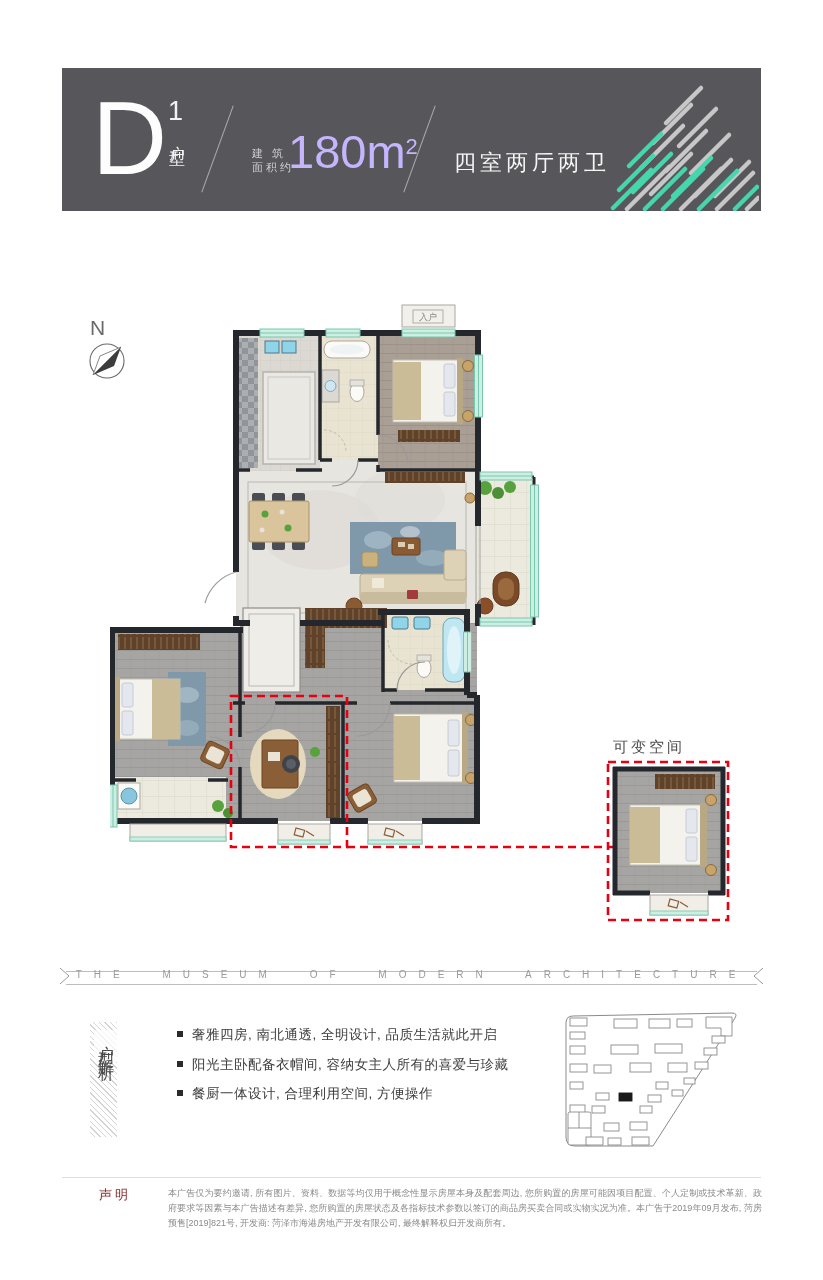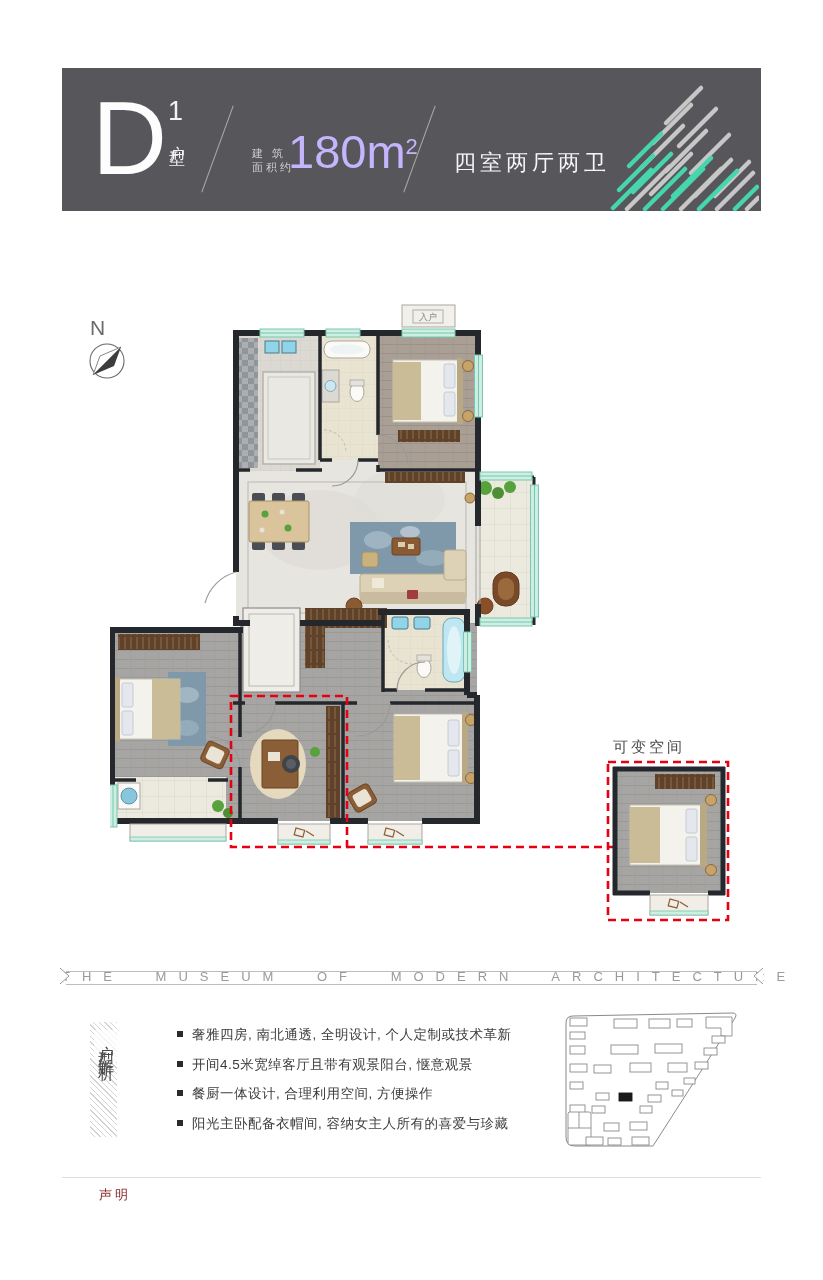--- a/index.html
+++ b/index.html
@@ -24,21 +24,21 @@
   
   .compass{position:absolute;left:84px;top:316px;width:52px;height:86px;}
   .compass .n{position:absolute;left:6px;top:0;font-size:21px;font-weight:300;color:#6a6a6a;letter-spacing:1px;}
   .compass svg{position:absolute;left:0;top:22px;}
   
   .plan{position:absolute;left:110px;top:300px;}
   
   .ribbon{position:absolute;left:62px;top:964px;width:699px;height:24px;}
   .ribbon .line{position:absolute;left:4px;right:4px;height:1px;background:#bdbdbd;}
   .ribbon .line.t{top:7px;} .ribbon .line.b{top:20px;}
-  .ribbon .txt{position:absolute;left:0;right:0;top:5px;text-align:center;font-size:13px;
+  .ribbon .txt{position:absolute;left:0;right:0;top:5px;text-align:center;font-size:10px;
                color:#9a9a9a;letter-spacing:12px;word-spacing:16px;white-space:nowrap;}
   .ribbon svg{position:absolute;top:3px;}
   .ribbon .chev-l{left:-3px;} .ribbon .chev-r{right:-3px;}
   
   .hatch-band{position:absolute;left:90px;top:1022px;width:27px;height:115px;
       background:repeating-linear-gradient(45deg,#ffffff 0 3px,#d4d4d4 3px 4px);}
   .analysis-title{position:absolute;left:94px;top:1030px;writing-mode:vertical-rl;
       font-size:16px;letter-spacing:7px;color:#4a4a4a;background:rgba(255,255,255,.72);padding:2px 1px;}
   .bullets{position:absolute;left:177px;top:1026px;width:380px;}
   .bullet-row{position:relative;height:29.5px;font-size:13.5px;color:#3c3c3c;letter-spacing:.5px;}
@@ -415,24 +415,23 @@
         <path d="M1,1 L10,9 L1,17" fill="#fff" stroke="#9a9a9a" stroke-width="1"></path>
       </svg>
     <svg class="chev-r" width="12" height="18" viewBox="0 0 12 18">
         <path d="M11,1 L2,9 L11,17" fill="#fff" stroke="#9a9a9a" stroke-width="1"></path>
       </svg>
   </div>
 
   <div class="hatch-band"></div>
   <div class="analysis-title">户型解析</div>
   <div class="bullets">
-    <div class="bullet-row"><span class="sq"></span><span>奢雅四房, 南北通透, 全明设计, 个人定制或技术革新</span></div>
-    <div class="bullet-row"><span class="sq"></span><span>开间4.5米宽绰客厅且带有观景阳台, 惬意观景</span></div>
+    <div class="bullet-row"><span class="sq"></span><span>奢雅四房, 南北通透, 全明设计, 品质生活就此开启</span></div>
+    <div class="bullet-row"><span class="sq"></span><span>阳光主卧配备衣帽间, 容纳女主人所有的喜爱与珍藏</span></div>
     <div class="bullet-row"><span class="sq"></span><span>餐厨一体设计, 合理利用空间, 方便操作</span></div>
-    <div class="bullet-row"><span class="sq"></span><span>阳光主卧配备衣帽间, 容纳女主人所有的喜爱与珍藏</span></div>
   </div>
 
   <svg class="siteplan" width="208" height="150" viewBox="0 0 208 150">
     <path d="M17,10 L176,7 Q182,7 179,12 L97,140 L19,140 Q10,140 10,131 L10,17 Q10,10 17,10 Z" fill="none" stroke="#8a8a8a" stroke-width="1"></path>
     <g fill="#fff" stroke="#8a8a8a" stroke-width="0.9">
       <path d="M150,11 h26 v19 h-11 v-8 h-15 z"></path>
       <rect x="14" y="12" width="17" height="8"></rect>
         <rect x="58" y="13" width="23" height="9"></rect>
         <rect x="93" y="13" width="21" height="9"></rect>
         <rect x="121" y="13" width="15" height="8"></rect>
@@ -462,14 +461,15 @@
         <rect x="74" y="116" width="17" height="8"></rect>
       <rect x="30" y="131" width="17" height="8"></rect>
         <rect x="52" y="132" width="13" height="7"></rect>
         <rect x="76" y="131" width="17" height="8"></rect>
       <rect x="63" y="87" width="13" height="8" fill="#1a1a1a" stroke="#1a1a1a"></rect>
     </g>
   </svg>
 
   <div class="divider"></div>
   <div class="dis-label">声明</div>
+  <div class="dis-text">本广告仅为要约邀请, 所有图片、资料、数据等均仅用于概念性显示房屋本身及配套周边, 您所购置的房屋可能因项目配置、个人定制或技术革新、政府要求等因素与本广告描述有差异, 您所购置的房屋状态及各指标技术参数以签订的商品房买卖合同或实物实况为准。本广告于2019年09月发布, 菏房预售[2019]821号, 开发商: 菏泽市海港房地产开发有限公司, 最终解释权归开发商所有。</div>
 
 </div>
 
 </body></html>

